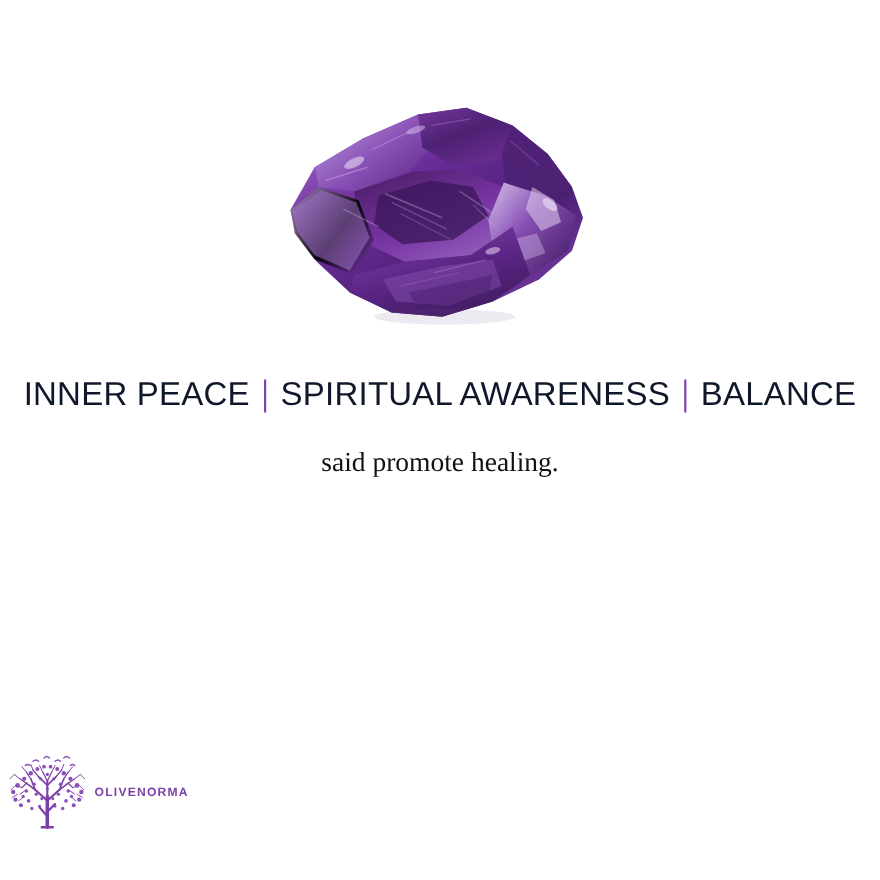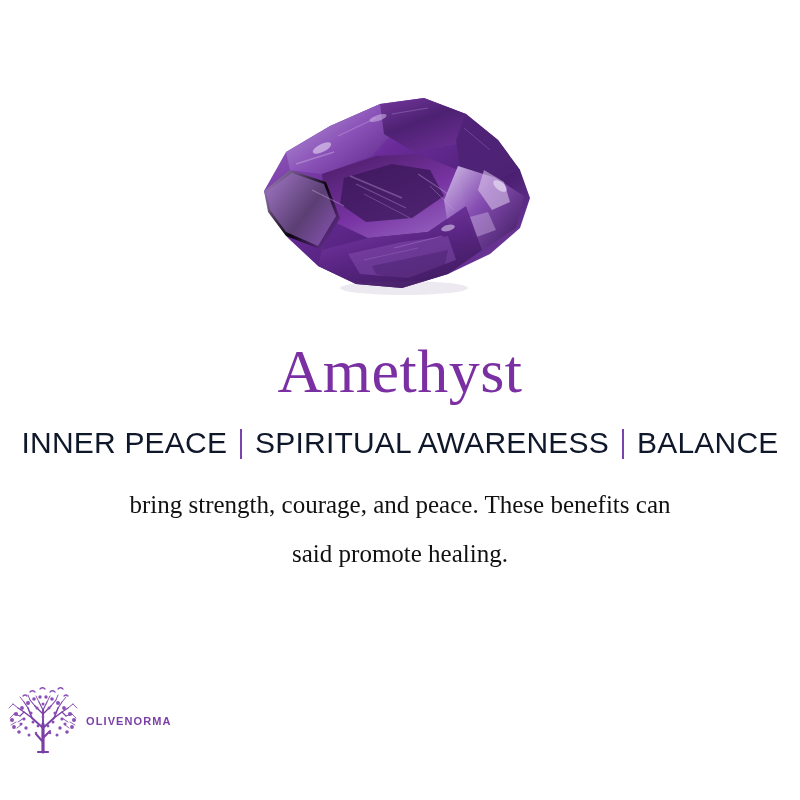--- a/index.html
+++ b/index.html
@@ -206,32 +206,30 @@
           <ellipse cx="248" cy="108" rx="8" ry="4" fill="#F0E6F8" transform="rotate(38 248 108)"></ellipse>
           <ellipse cx="196" cy="150" rx="7" ry="3" fill="#DCC8EE" transform="rotate(-14 196 150)"></ellipse>
           <ellipse cx="126" cy="40" rx="9" ry="3" fill="#C9AEE2" transform="rotate(-18 126 40)"></ellipse>
         </g>
 
         <ellipse cx="152" cy="210" rx="64" ry="7" fill="#6B4A86" opacity="0.12"></ellipse>
       </svg>
     </div>
   </div>
 
-  <h1 class="title">Amethyst</h1>
 
   <div class="subtitle">
     <span class="kw">INNER PEACE</span>
     <span class="sep"></span>
     <span class="kw">SPIRITUAL AWARENESS</span>
     <span class="sep"></span>
     <span class="kw">BALANCE</span>
   </div>
 
   <div class="body-copy">
-    <span class="bline">bring strength, courage, and peace. These benefits can</span>
     <span class="bline">said promote healing.</span>
   </div>
 
   <div class="brand">
     <svg class="brand-mark" viewBox="0 0 86 70" xmlns="http://www.w3.org/2000/svg">
       <g stroke="#7B3FA8" fill="none" stroke-linecap="round">
 
         <path d="M43,68 L43,40" stroke-width="3.2"></path>
         <path d="M43,68 L38,68 M43,68 L48,68" stroke-width="2.2"></path>
         <path d="M43,58 L36,50 M43,54 L50,47" stroke-width="2"></path>

